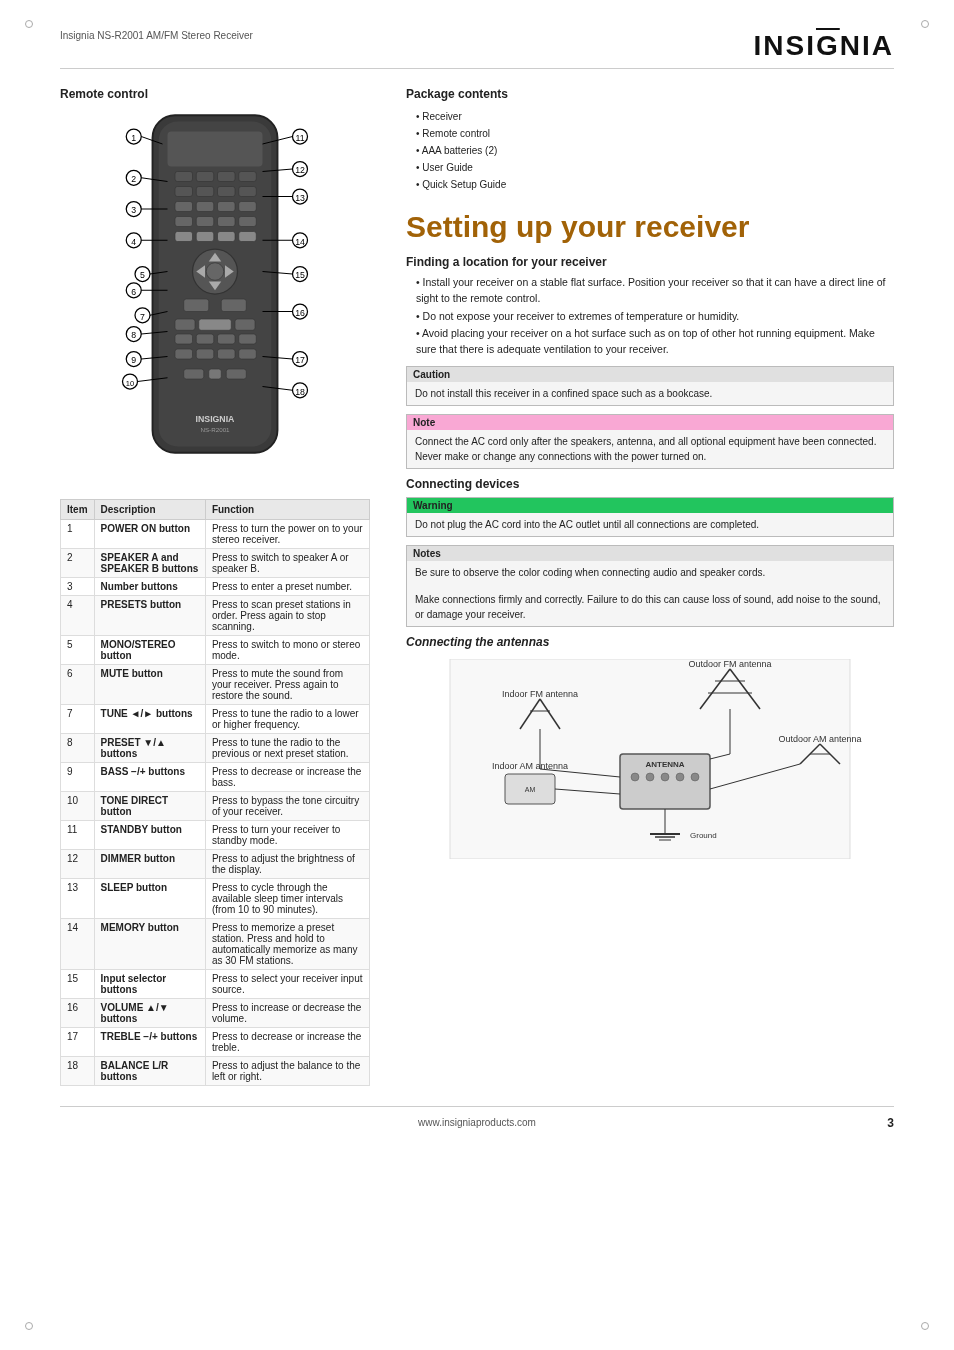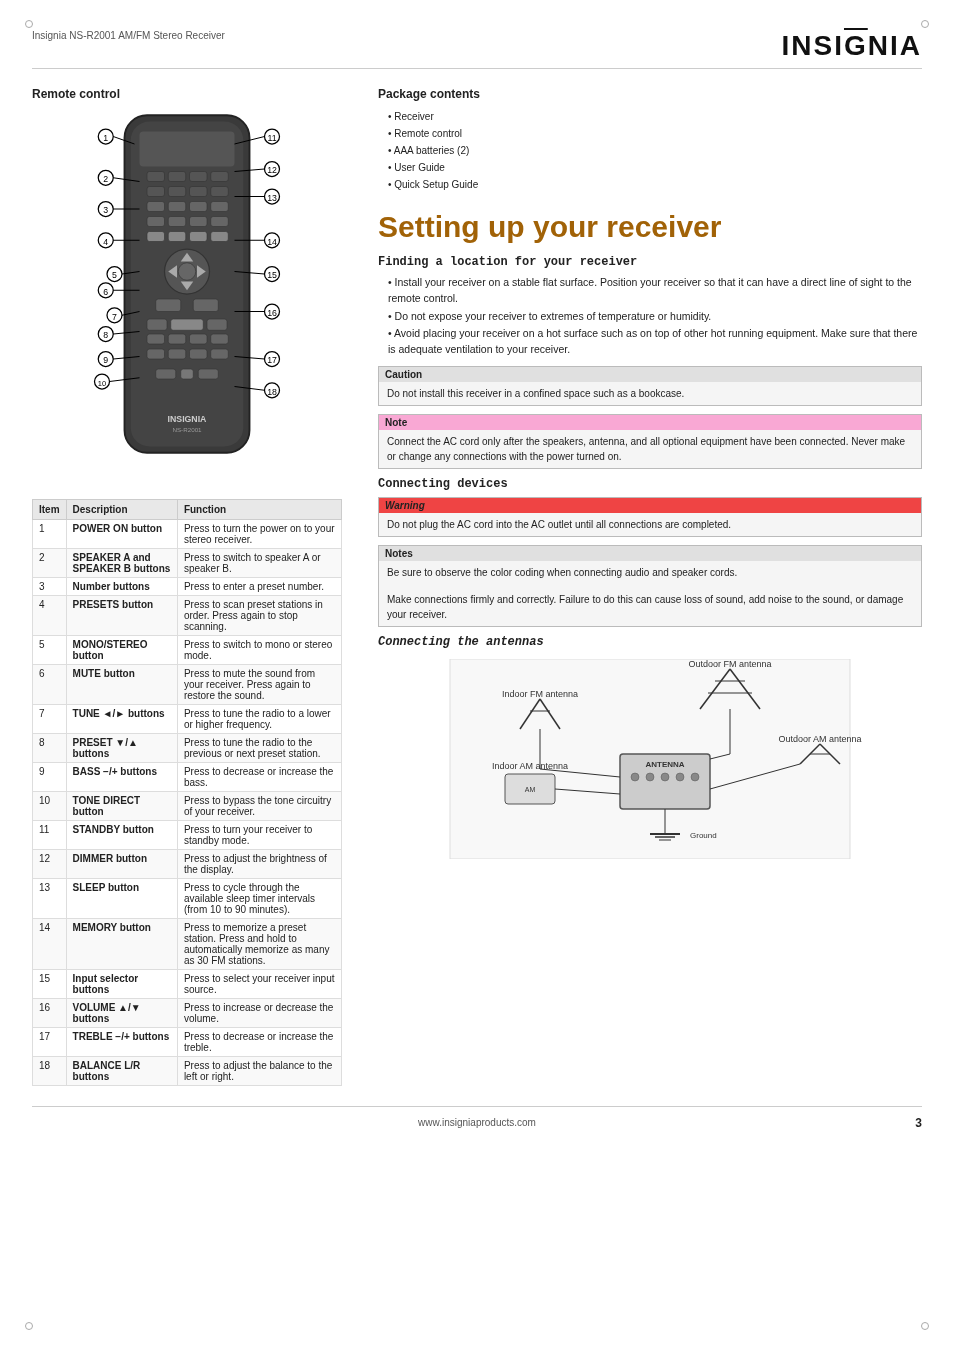--- a/index.html
+++ b/index.html
@@ -7,21 +7,21 @@
       width: 954px;
       min-height: 1350px;
       background: #fff;
       font-family: Arial, Helvetica, sans-serif;
       font-size: 11px;
       color: #222;
     }
     .page {
       width: 954px;
       min-height: 1350px;
-      padding: 30px 32px;
+      padding: 30px 60px;
       position: relative;
     }
     .corner-dot {
       position: absolute;
       width: 8px;
       height: 8px;
       border-radius: 50%;
       border: 1px solid #aaa;
       background: #fff;
     }
@@ -123,21 +123,20 @@
       font-weight: bold;
       color: #a16207;
       margin-bottom: 12px;
       line-height: 1.1;
     }
 
     .subsection-title {
       font-size: 12px;
       font-weight: bold;
       margin-bottom: 6px;
-      font-family: Liberation Mono, monospace;
     }
 
     .bullet-list {
       list-style: none;
       padding-left: 10px;
       margin-bottom: 8px;
     }
     .bullet-list li {
       font-size: 10.5px;
       line-height: 1.5;
@@ -156,21 +155,21 @@
       font-weight: bold;
       font-size: 10px;
     }
     .notice-box .notice-body {
       padding: 4px 8px;
       background: #f5f5f5;
       line-height: 1.5;
     }
     .notice-box.caution .notice-header { background: #e0e0e0; }
     .notice-box.note .notice-header { background: #f9a8d4; }
-    .notice-box.warning .notice-header { background: #ef4444; font-style: italic; }
+    .notice-box.warning .notice-header { background: #22c55e; }
     .notice-box.notes2 .notice-header { background: #e0e0e0; }
 
     
     .antenna-diagram {
       margin-top: 10px;
       text-align: center;
     }
     .antenna-diagram svg {
       width: 100%;
       max-height: 200px;

